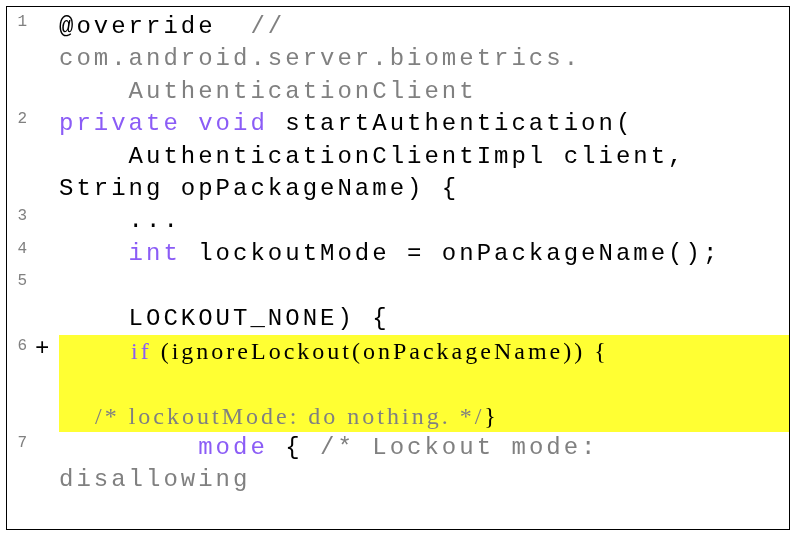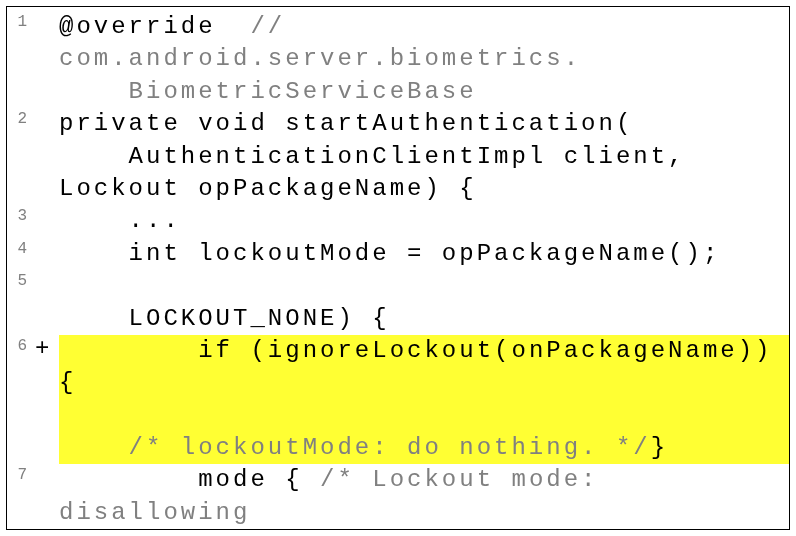--- a/index.html
+++ b/index.html
@@ -32,27 +32,28 @@
     font-size: 24px;
     letter-spacing: 3px;
     white-space: pre-wrap;
     word-break: break-word;
     line-height: 1.35;
     padding-right: 6px;
     flex: 1;
   }
   .highlight-row .line-content {
     background: #ffff33;
+    font-family: Liberation Serif, serif;
   }
   .highlight-box {
     background: #ffff33;
     display: block;
   }
   .plain  { color: #000000; }
-  .kw     { color: #000000; }    
+  .kw     { color: #8b5cf6; }    
   .comment{ color: #808080; }
   .plus-marker {
     width: 24px;
     color: #000000;
     font-size: 24px;
     flex-shrink: 0;
     letter-spacing: 3px;
   }
   .spacer-col {
     width: 24px;
@@ -63,36 +64,36 @@
   }
 </style>
 </head>
 <body>
 
 <div class="code-container">
   <div class="code-area" id="code-area">
       <div class="line">
         <div class="line-number">1</div>
         <div class="spacer-col"></div>
-        <div class="line-content"><span><span class="plain">@override  </span><span class="comment">// com.android.server.biometrics.</span></span><br><span><span class="plain">    </span><span class="comment">BiometricServiceBase</span></span></div>
+        <div class="line-content"><span><span class="plain">@override  </span><span class="comment">// com.android.server.biometrics.</span></span><br><span><span class="plain">    </span><span class="comment">AuthenticationClient</span></span></div>
       </div>
       <div class="line">
         <div class="line-number">2</div>
         <div class="spacer-col"></div>
-        <div class="line-content"><span><span class="kw">private void </span><span class="plain">startAuthentication(</span></span><br><span><span class="plain">    </span><span class="plain">AuthenticationClientImpl client, Lockout opPackageName) {</span></span></div>
+        <div class="line-content"><span><span class="kw">private void </span><span class="plain">startAuthentication(</span></span><br><span><span class="plain">    </span><span class="plain">AuthenticationClientImpl client, String opPackageName) {</span></span></div>
       </div>
       <div class="line">
         <div class="line-number">3</div>
         <div class="spacer-col"></div>
         <div class="line-content"><span><span class="plain">    ...</span></span></div>
       </div>
       <div class="line">
         <div class="line-number">4</div>
         <div class="spacer-col"></div>
-        <div class="line-content"><span><span class="plain">    </span><span class="kw">int </span><span class="plain">lockoutMode = opPackageName();</span></span></div>
+        <div class="line-content"><span><span class="plain">    </span><span class="kw">int </span><span class="plain">lockoutMode = onPackageName();</span></span></div>
       </div>
       <div class="line">
         <div class="line-number">5</div>
         <div class="spacer-col"></div>
         <div class="line-content"><br><span><span class="plain">    </span><span class="plain">LOCKOUT_NONE) {</span></span></div>
       </div>
       <div class="line highlight-row">
         <div class="line-number">6</div>
         <div class="plus-marker">+</div>
         <div class="line-content"><span class="highlight-box"><span class="plain">        </span><span class="kw">if </span><span class="plain">(ignoreLockout(onPackageName)) { </span></span><br><span class="highlight-box"><span class="plain">    </span><span class="comment">/* lockoutMode: do nothing. */</span><span class="plain">}</span></span></div>

